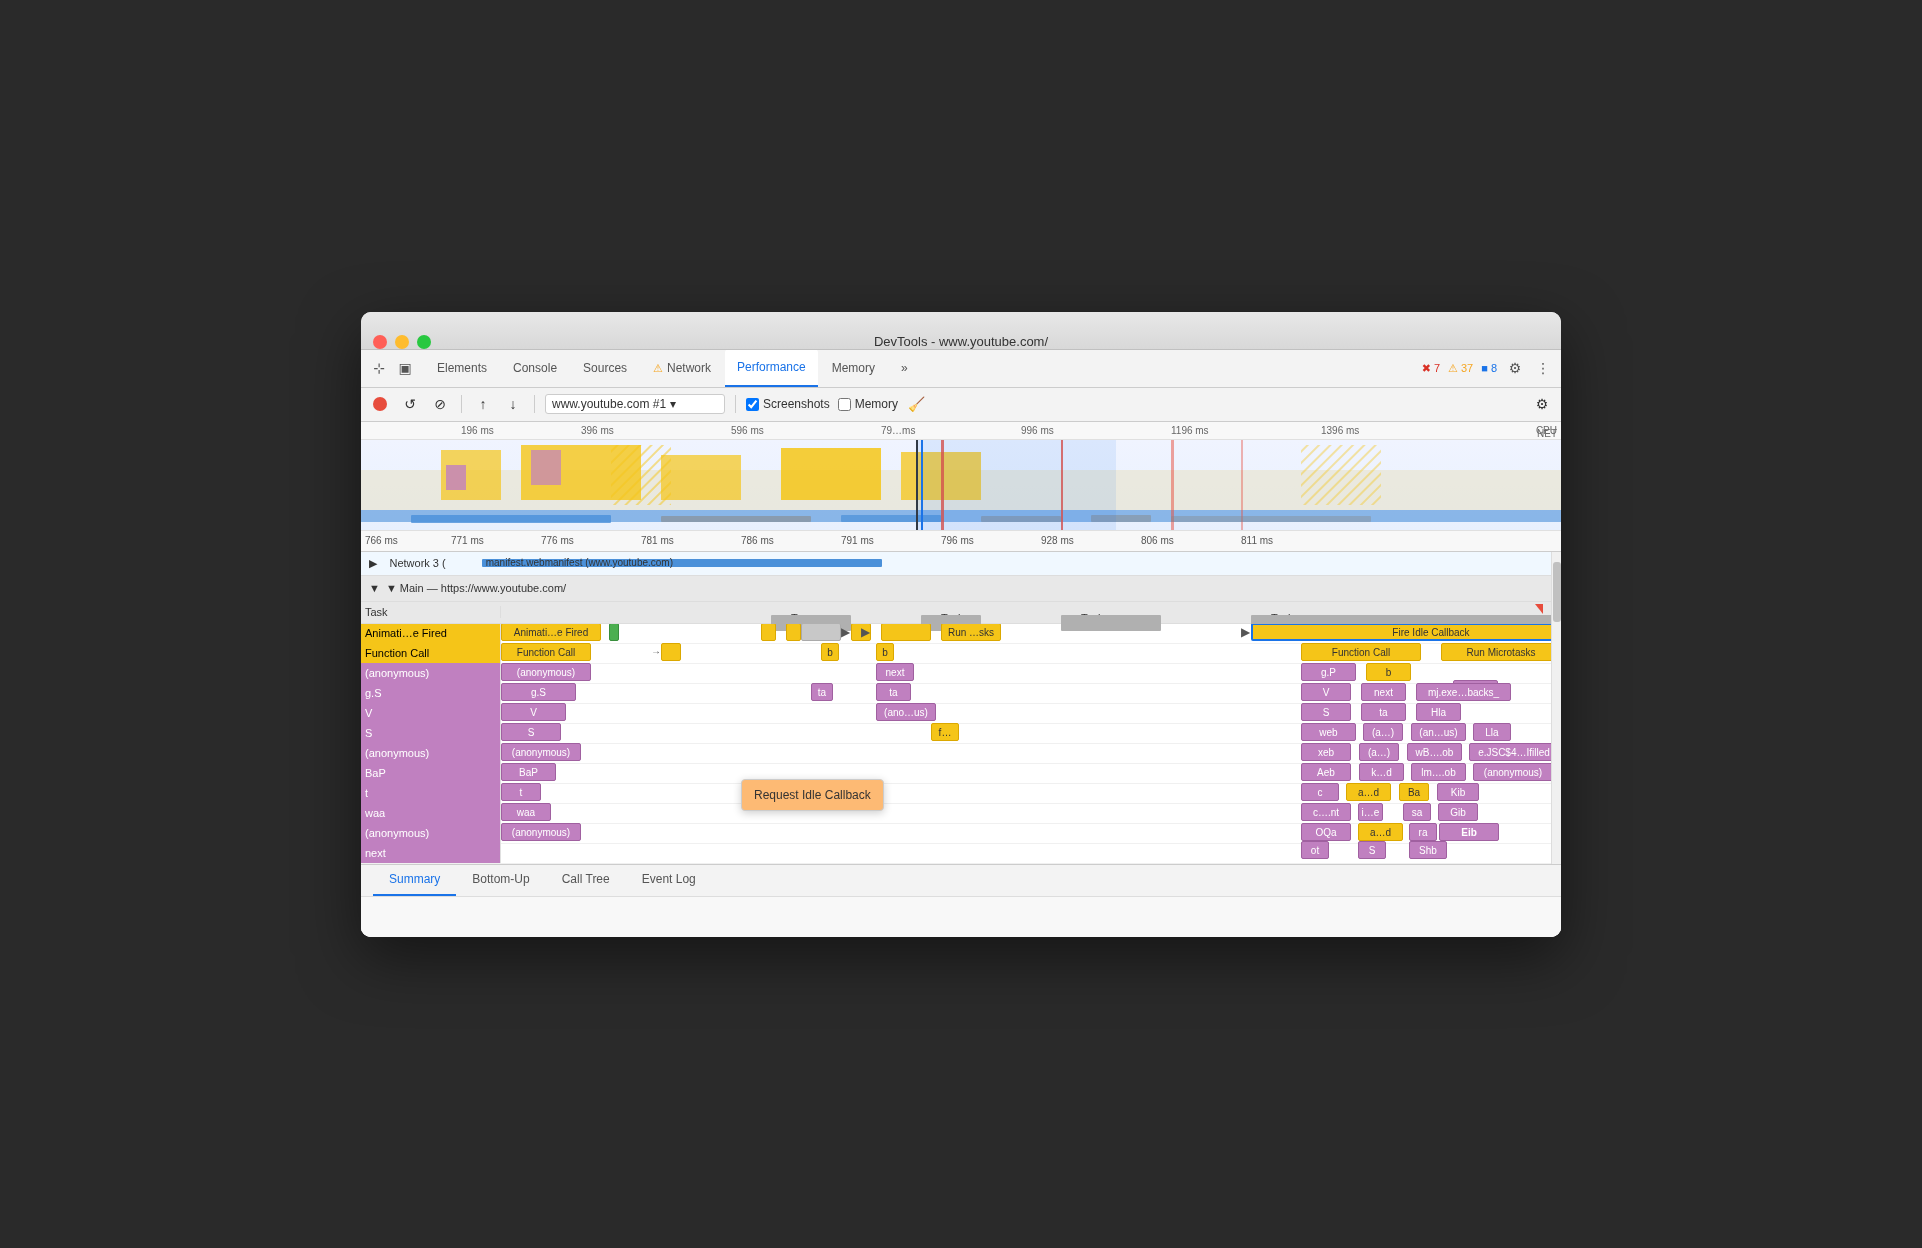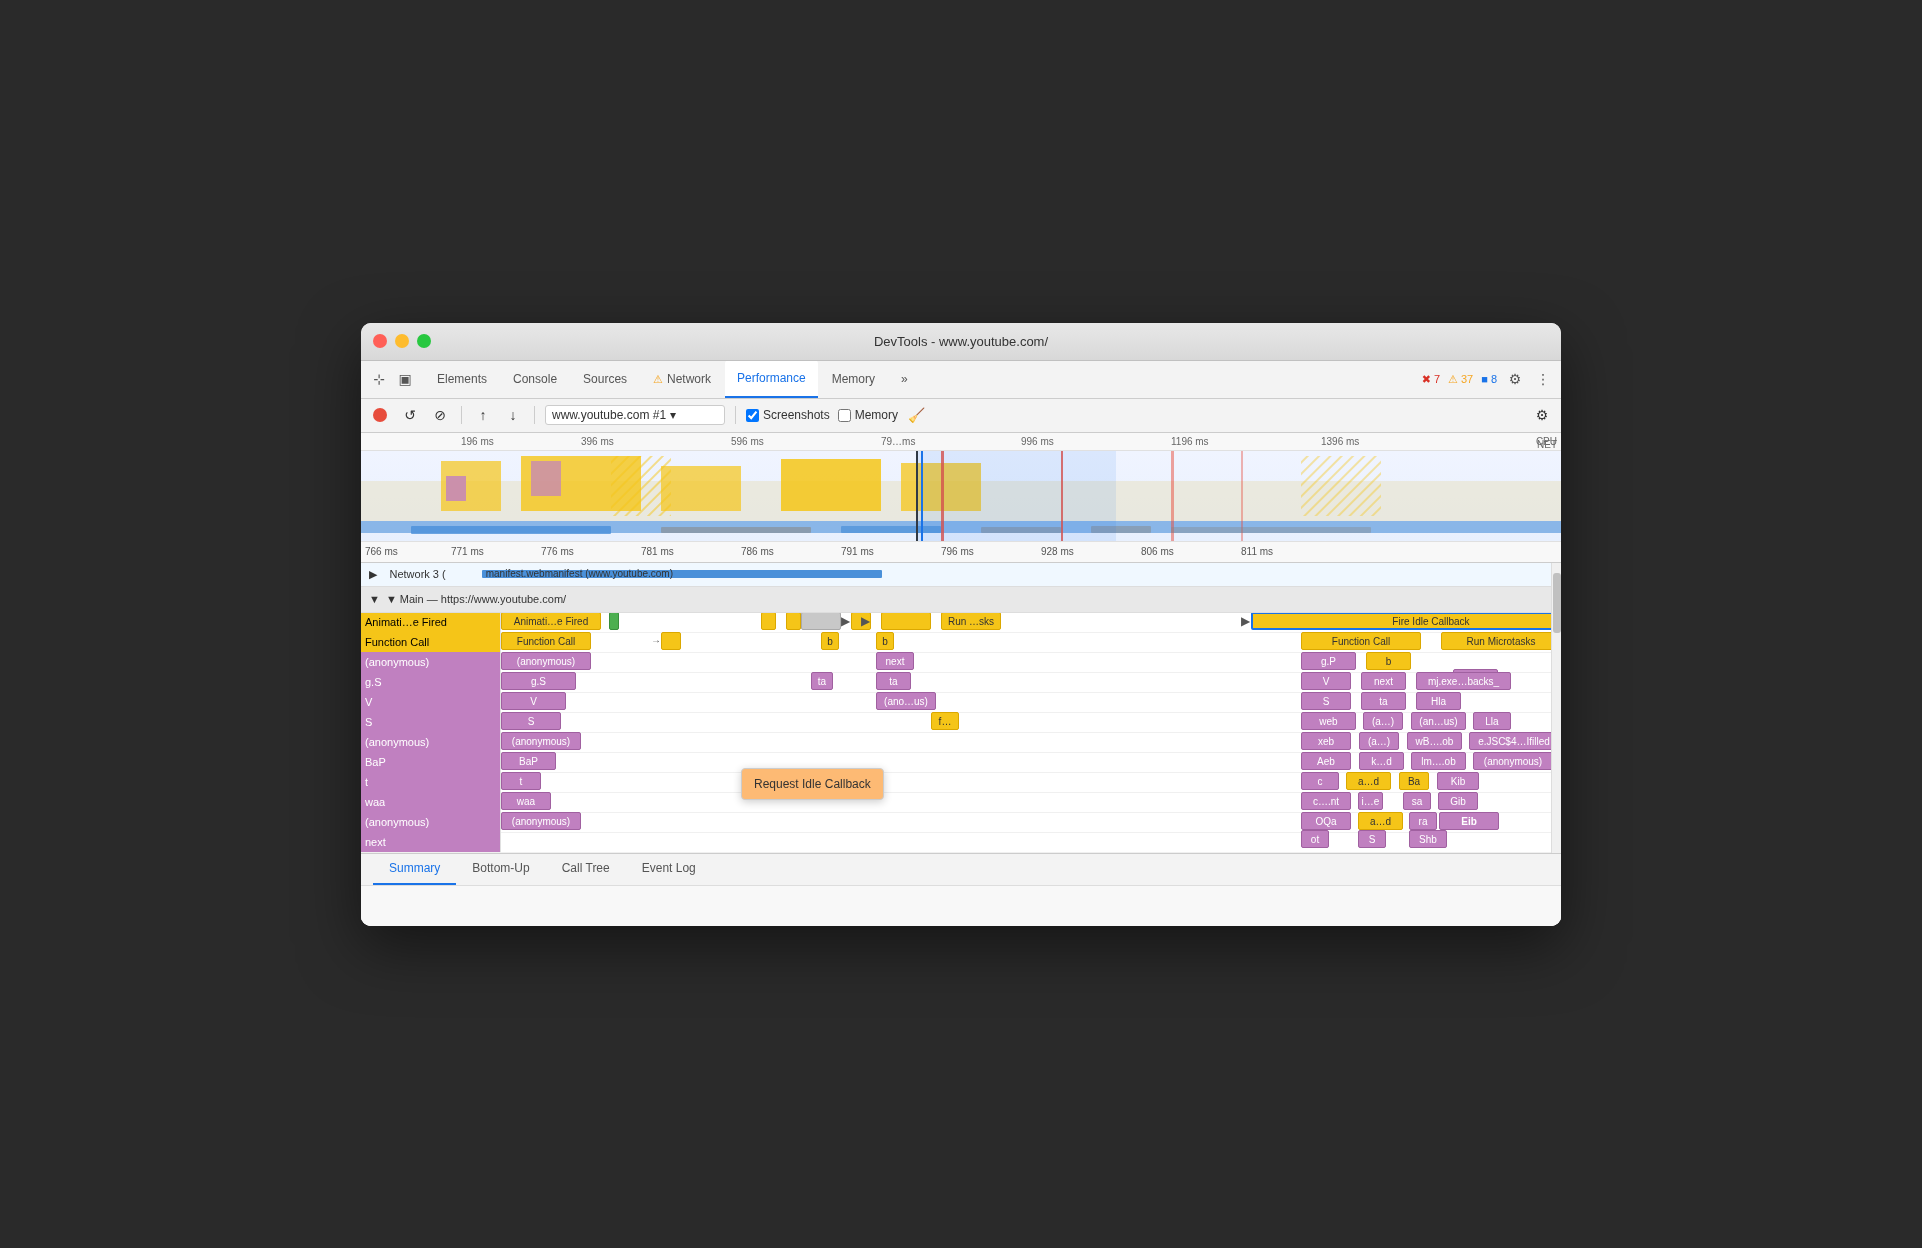--- a/index.html
+++ b/index.html
@@ -16,21 +16,21 @@
       width: 1200px;
       background: #f0f0f0;
       border-radius: 10px;
       box-shadow: 0 20px 60px rgba(0,0,0,0.5);
       overflow: hidden;
     }
     .titlebar {
       background: linear-gradient(180deg, #e8e8e8 0%, #d8d8d8 100%);
       height: 38px;
       display: flex;
-      align-items: center;
+      align-items: flex-end;
       justify-content: center;
       position: relative;
       border-bottom: 1px solid #c0c0c0;
     }
     .titlebar-buttons {
       position: absolute;
       left: 12px;
       display: flex;
       gap: 8px;
     }
@@ -502,20 +502,36 @@
             <div style="position:absolute;left:20px;top:2px;background:#4a90d9;height:8px;width:400px;border-radius:1px;"></div>
             <span style="position:absolute;left:24px;top:0;font-size:10px;color:#333;">manifest.webmanifest (www.youtube.com)</span>
           </div>
         </div>
 
         <div class="main-section-header">
           <span>▼</span>
           <span style="font-size:11px;color:#333;">▼ Main — https://www.youtube.com/</span>
         </div>
 
+        <div style="display:flex;height:22px;background:#e8e8e8;border-bottom:1px solid #ddd;align-items:center;position:relative;">
+          <div style="min-width:140px;font-size:11px;padding:0 4px;color:#333;border-right:1px solid #ddd;">Task</div>
+          <div style="flex:1;position:relative;">
+            <span style="position:absolute;left:290px;font-size:11px;color:#333;">T…</span>
+            <span style="position:absolute;left:440px;font-size:11px;color:#333;">Task</span>
+            <span style="position:absolute;left:580px;font-size:11px;color:#333;">Task</span>
+            <span style="position:absolute;left:770px;font-size:11px;color:#333;">Task</span>
+
+            <div style="position:absolute;left:270px;top:3px;width:80px;height:16px;background:#b0b0b0;border-radius:1px;"></div>
+            <div style="position:absolute;left:420px;top:3px;width:60px;height:16px;background:#b0b0b0;border-radius:1px;"></div>
+            <div style="position:absolute;left:560px;top:3px;width:100px;height:16px;background:#b0b0b0;border-radius:1px;"></div>
+            <div style="position:absolute;left:750px;top:3px;width:350px;height:16px;background:#b0b0b0;border-radius:1px;"></div>
+          </div>
+
+          <div style="position:absolute;right:8px;top:2px;width:0;height:0;border-left:8px solid transparent;border-right:0 solid transparent;border-top:10px solid #e74c3c;"></div>
+        </div>
 
         <div style="flex:1;overflow-y:auto;overflow-x:hidden;position:relative;">
 
           <div class="flame-row" style="display:flex;height:20px;border-bottom:1px solid #f0f0f0;align-items:center;position:relative;">
             <div class="flame-label-col" style="min-width:140px;max-width:140px;padding:0 4px;font-size:11px;overflow:hidden;text-overflow:ellipsis;white-space:nowrap;border-right:1px solid #e0e0e0;height:20px;display:flex;align-items:center;background:#f5c518;">Animati…e Fired</div>
             <div style="flex:1;position:relative;height:20px;">
               <div class="flame-cell fc-yellow" style="left:0;width:100px;">Animati…e Fired</div>
               <div class="flame-cell fc-green" style="left:108px;width:10px;"></div>
               <div class="flame-cell fc-yellow" style="left:260px;width:15px;"></div>
               <div class="flame-cell fc-yellow" style="left:285px;width:15px;"></div>

